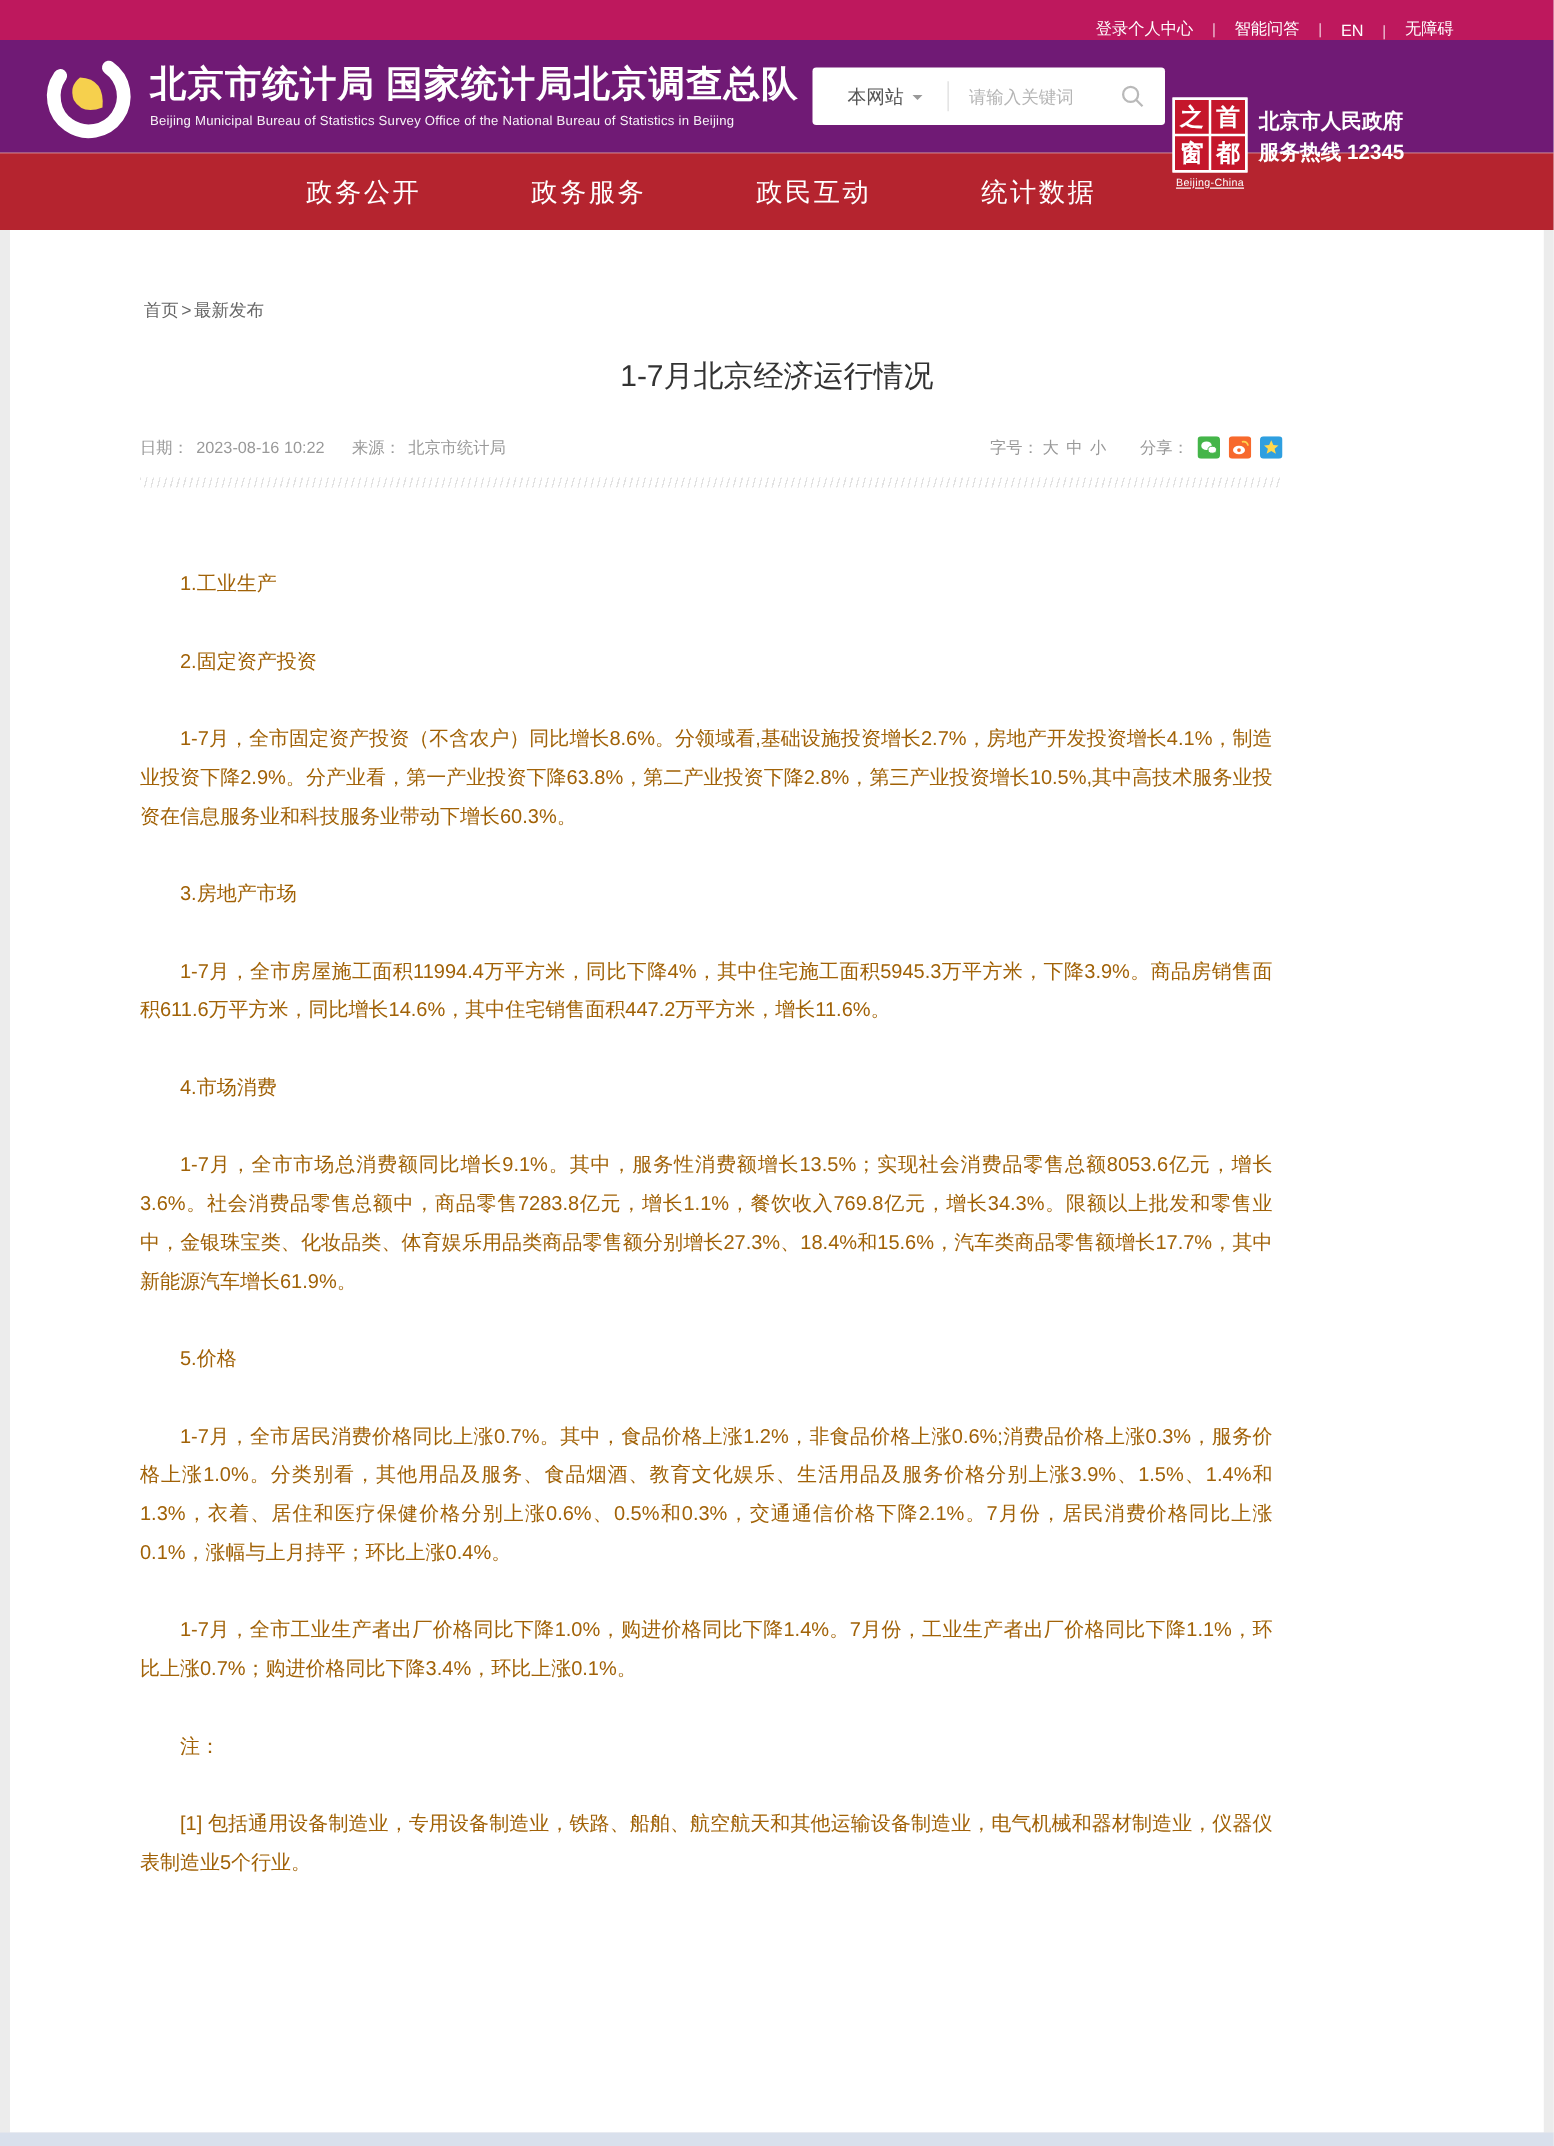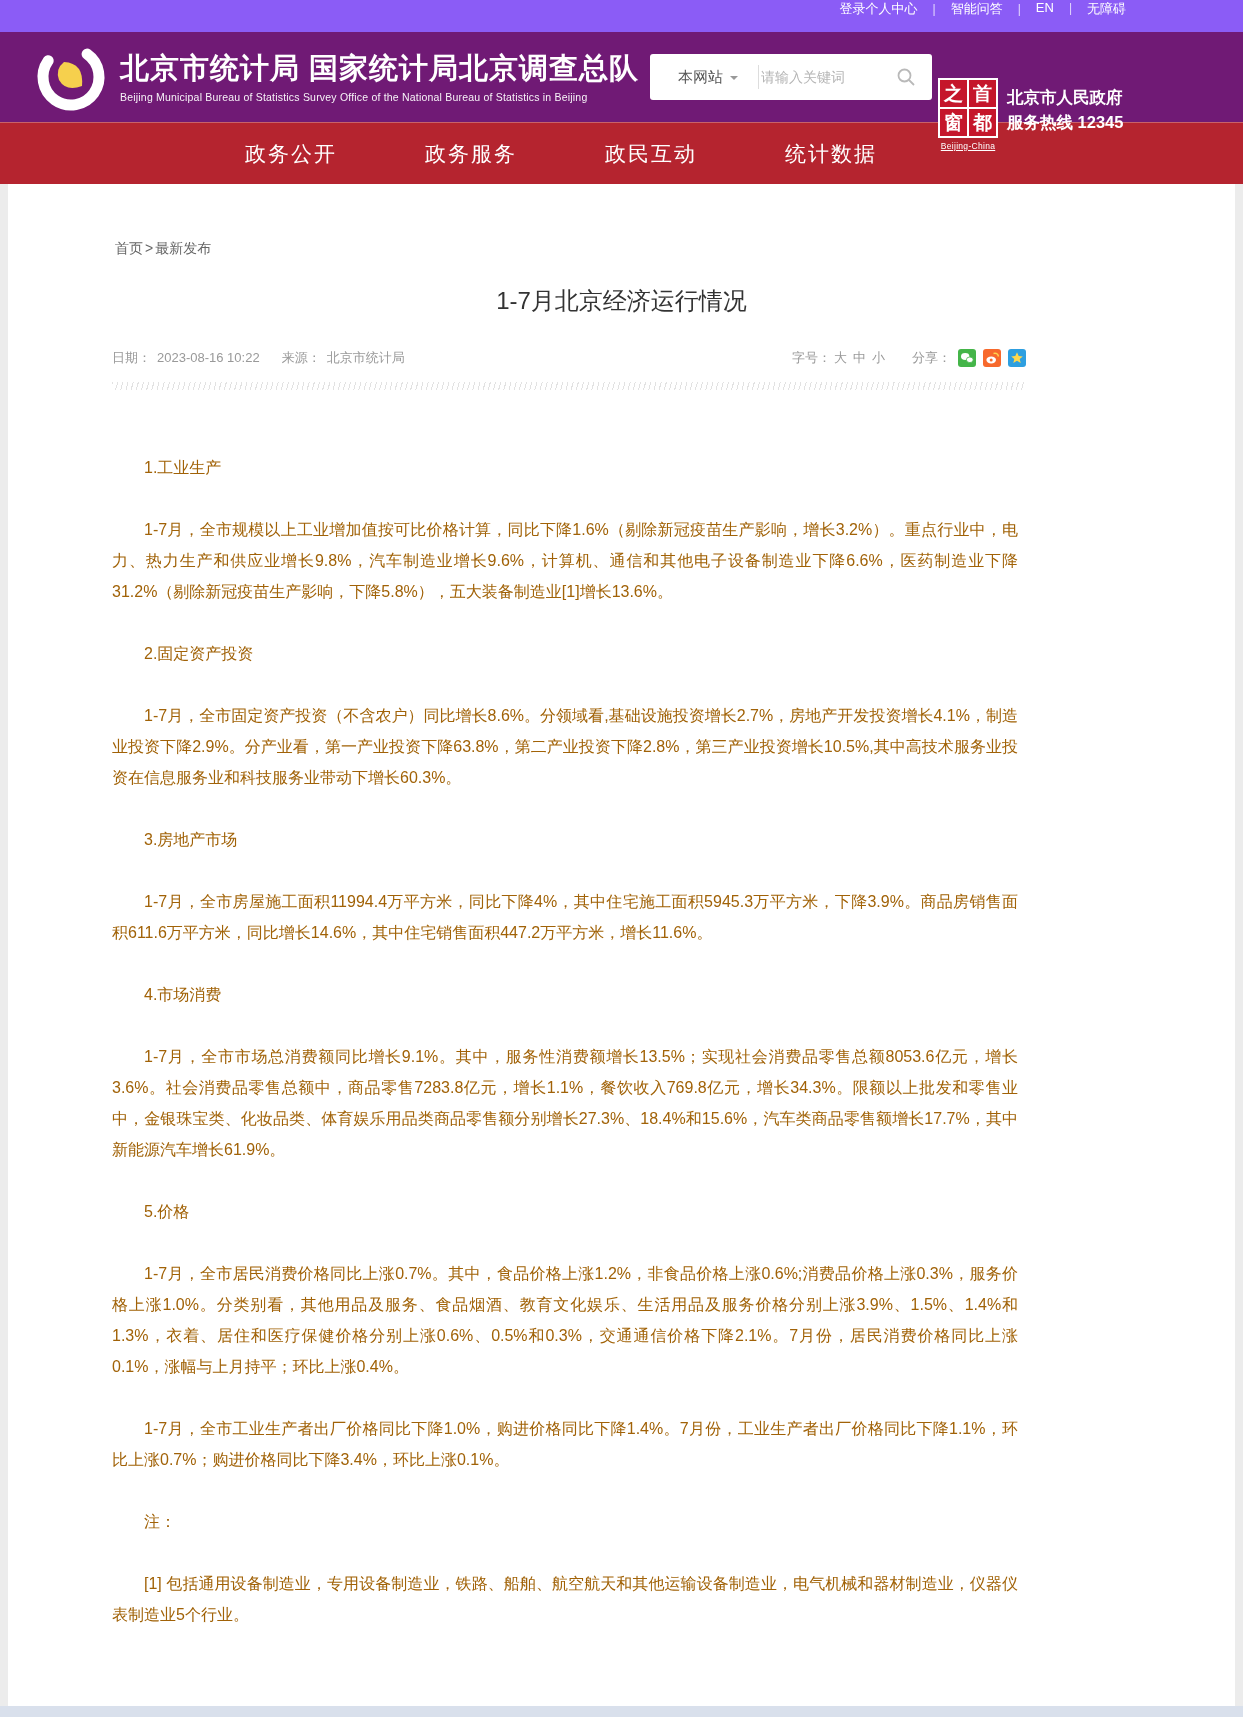--- a/index.html
+++ b/index.html
@@ -5,23 +5,23 @@
   * { box-sizing: border-box; }
   html,body { margin:0; padding:0; }
   body {
     width:1243px; height:1717px;
     background:#ececec;
     font-family:"Liberation Sans","DejaVu Sans",sans-serif;
     overflow:hidden;
   }
   
   .topbar {
-    height:32px; background:#8b5cf6;
-    display:flex; justify-content:flex-end; align-items:flex-start;
-    padding-right:117px;
+    height:32px; background:#be185d;
+    display:flex; justify-content:flex-end; align-items:flex-end;
+    padding-right:80px;
   }
   .topbar-link { color:#fff; font-size:13px; cursor:pointer; white-space:nowrap; }
   .topbar-link:not(:last-child)::after {
     content:"|"; color:rgba(255,255,255,.75); margin:0 15px; font-size:12px;
   }
   
   .header {
     height:90px; background:#701a75;
     display:flex; align-items:center; position:relative;
   }
@@ -34,21 +34,21 @@
     width:282px; height:46px; background:#fff; border-radius:3px;
     display:flex; align-items:center;
   }
   .search-scope { margin-left:28px; font-size:15px; color:#555; display:flex; align-items:center; cursor:pointer; white-space:nowrap; }
   .search-scope::after {
     content:""; border:4px solid transparent; border-top-color:#999;
     margin-left:7px; margin-top:5px;
   }
   .search-divider { width:1px; height:24px; background:#ddd; margin-left:20px; }
   .search-input {
-    border:none; outline:none; flex:1; min-width:0;
+    border:none; outline:none; flex:1; margin-left:14px; min-width:0;
     font-size:14px; color:#333; background:transparent;
     font-family:inherit;
   }
   .search-input::placeholder { color:#b5b5b5; }
   .magnifier { margin-right:16px; display:flex; }
   .seal-wrap { position:absolute; left:933px; top:46px; width:70px; text-align:center; }
   .seal {
     width:60px; height:60px; margin:0 auto;
     border:2px solid #fff; background:#fff;
     display:grid; grid-template-columns:1fr 1fr; grid-template-rows:1fr 1fr; gap:2px;
@@ -193,21 +193,20 @@
         </svg>
       </span>
     </div>
   </div>
 
   <div class="hatch"></div>
 
   <div class="article-body">
 
   <div class="blk heading">1.工业生产</div>
-      <div class="blk para">1-7月，全市规模以上工业增加值按可比价格计算，同比下降1.6%（剔除新冠疫苗生产影响，增长3.2%）。重点行业中，电力、热力生产和供应业增长9.8%，汽车制造业增长9.6%，计算机、通信和其他电子设备制造业下降6.6%，医药制造业下降31.2%（剔除新冠疫苗生产影响，下降5.8%），五大装备制造业[1]增长13.6%。</div>
       <div class="blk heading">2.固定资产投资</div>
       <div class="blk para">1-7月，全市固定资产投资（不含农户）同比增长8.6%。分领域看,基础设施投资增长2.7%，房地产开发投资增长4.1%，制造业投资下降2.9%。分产业看，第一产业投资下降63.8%，第二产业投资下降2.8%，第三产业投资增长10.5%,其中高技术服务业投资在信息服务业和科技服务业带动下增长60.3%。</div>
       <div class="blk heading">3.房地产市场</div>
       <div class="blk para">1-7月，全市房屋施工面积11994.4万平方米，同比下降4%，其中住宅施工面积5945.3万平方米，下降3.9%。商品房销售面积611.6万平方米，同比增长14.6%，其中住宅销售面积447.2万平方米，增长11.6%。</div>
       <div class="blk heading">4.市场消费</div>
       <div class="blk para">1-7月，全市市场总消费额同比增长9.1%。其中，服务性消费额增长13.5%；实现社会消费品零售总额8053.6亿元，增长3.6%。社会消费品零售总额中，商品零售7283.8亿元，增长1.1%，餐饮收入769.8亿元，增长34.3%。限额以上批发和零售业中，金银珠宝类、化妆品类、体育娱乐用品类商品零售额分别增长27.3%、18.4%和15.6%，汽车类商品零售额增长17.7%，其中新能源汽车增长61.9%。</div>
       <div class="blk heading">5.价格</div>
       <div class="blk para">1-7月，全市居民消费价格同比上涨0.7%。其中，食品价格上涨1.2%，非食品价格上涨0.6%;消费品价格上涨0.3%，服务价格上涨1.0%。分类别看，其他用品及服务、食品烟酒、教育文化娱乐、生活用品及服务价格分别上涨3.9%、1.5%、1.4%和1.3%，衣着、居住和医疗保健价格分别上涨0.6%、0.5%和0.3%，交通通信价格下降2.1%。7月份，居民消费价格同比上涨0.1%，涨幅与上月持平；环比上涨0.4%。</div>
       <div class="blk para">1-7月，全市工业生产者出厂价格同比下降1.0%，购进价格同比下降1.4%。7月份，工业生产者出厂价格同比下降1.1%，环比上涨0.7%；购进价格同比下降3.4%，环比上涨0.1%。</div>
       <div class="blk heading">注：</div>

